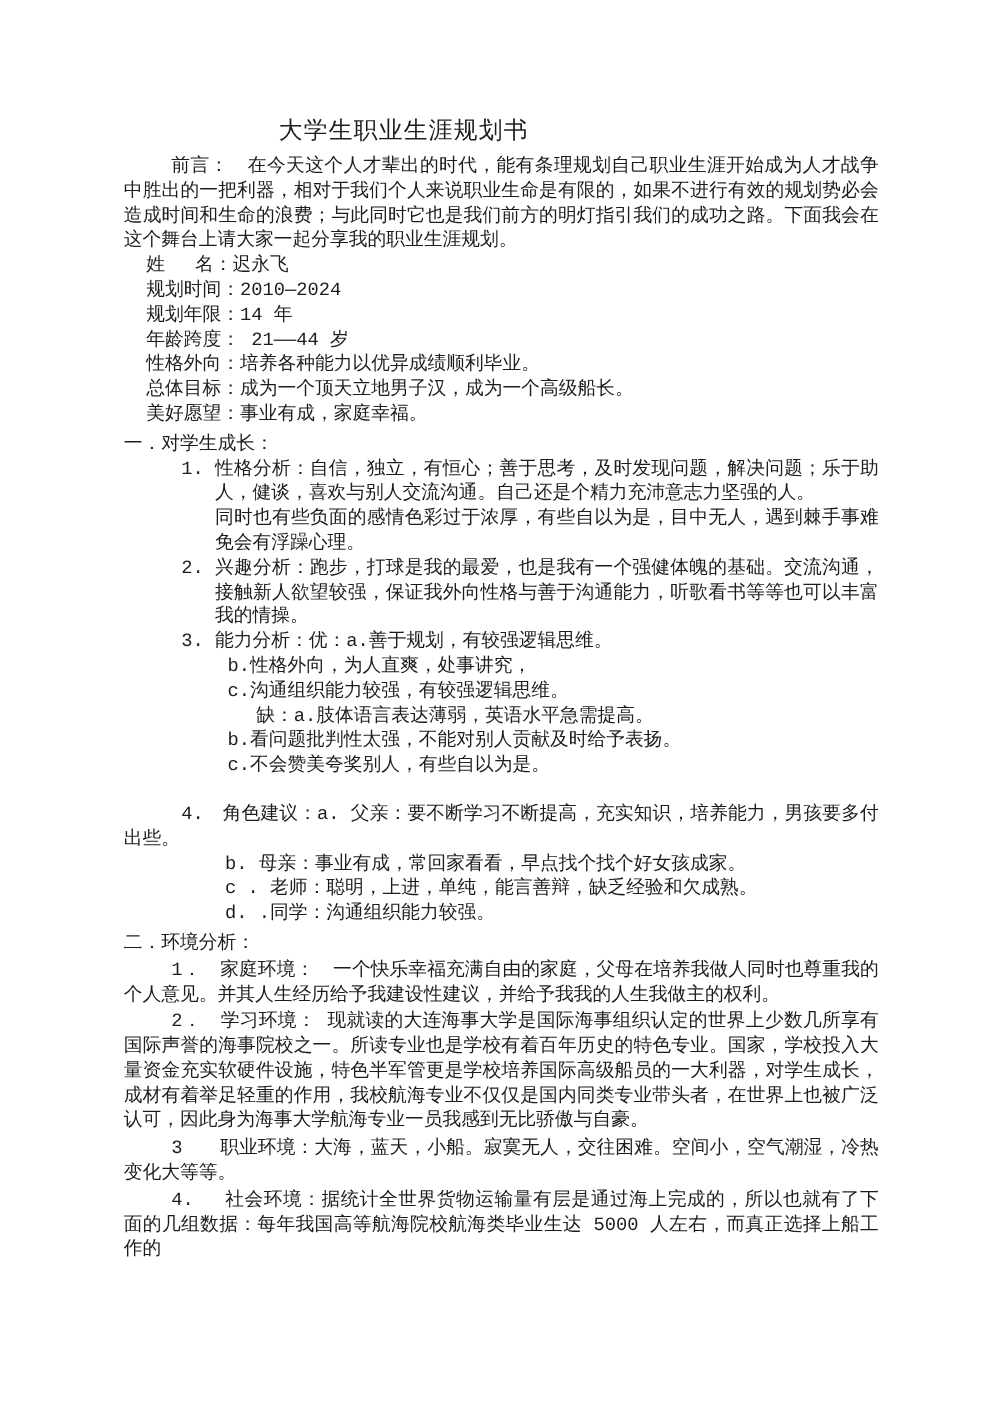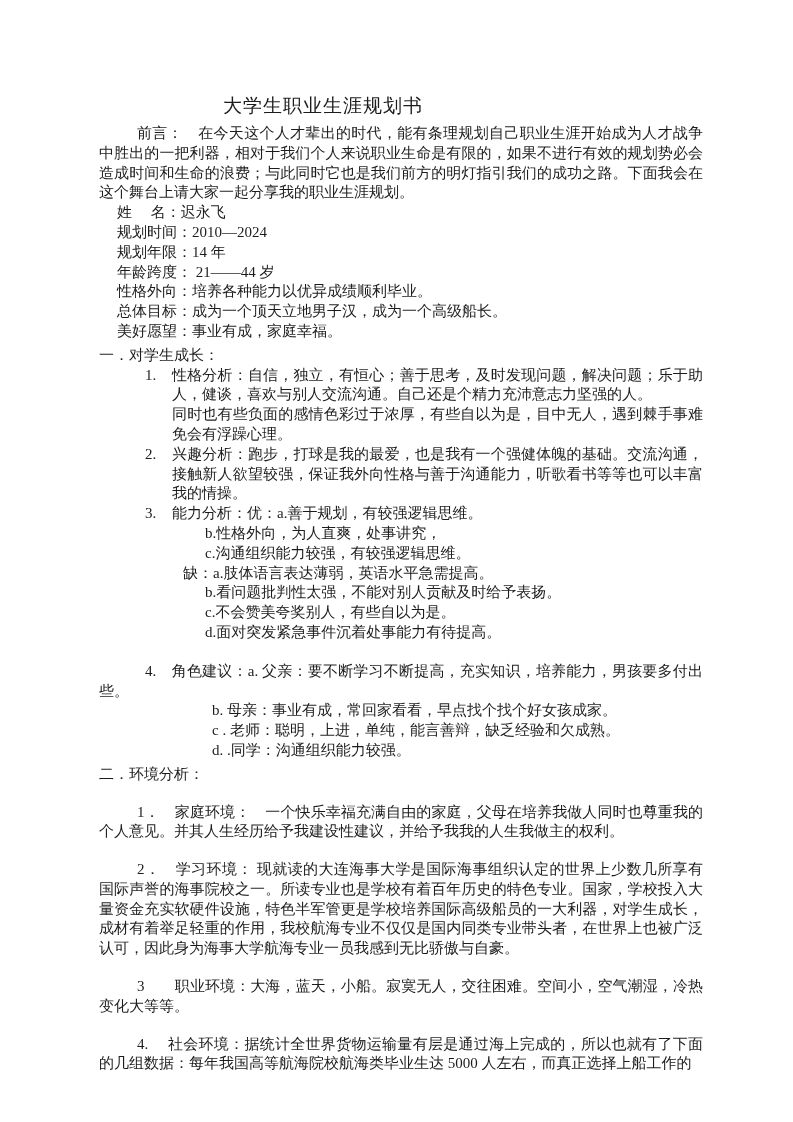--- a/index.html
+++ b/index.html
@@ -1,32 +1,32 @@
 <!DOCTYPE html>
 <html><head>
 <meta charset="utf-8">
 <style>
   html,body{margin:0;padding:0;background:#ffffff;}
   .page{
     width:793px;height:1122px;background:#ffffff;box-sizing:border-box;
     padding:92px 90px 0 99px;overflow:hidden;
-    font-family:Liberation Serif, serif;
+    font-family:Liberation Mono, monospace;
     font-size:15px;line-height:19.8px;color:#1c1c1c;
   }
   .title{font-size:19px;line-height:27px;margin:0 0 5px 124px;letter-spacing:1px;}
   .para{text-align:justify;text-indent:38px;}
   .info{margin-left:18px;}
   .sec{margin-top:4px;}
   .li{position:relative;padding-left:73px;text-align:justify;}
   .li .num{position:absolute;left:46px;top:0;}
-  .sub{margin-left:106px;}
-  .sub2{margin-left:84px;}
-  .sub3{margin-left:113px;}
+  .sub{margin-left:83px;}
+  .sub2{margin-left:106px;}
+  .sub3{margin-left:81px;}
   .para-role{text-indent:46px;margin-top:19px;text-align:justify;}
-  .env{margin-top:18px;}
+  .env{margin-top:2px;}
 </style>
 </head>
 <body>
 
 <div class="page">
 
   <div class="title">大学生职业生涯规划书</div>
 
   <div class="para">前言：　在今天这个人才辈出的时代，能有条理规划自己职业生涯开始成为人才战争中胜出的一把利器，相对于我们个人来说职业生命是有限的，如果不进行有效的规划势必会造成时间和生命的浪费；与此同时它也是我们前方的明灯指引我们的成功之路。下面我会在这个舞台上请大家一起分享我的职业生涯规划。</div>
 
@@ -53,21 +53,20 @@
 
   <div class="li">
     <span class="num">3.</span>
     <div>能力分析：优：a.善于规划，有较强逻辑思维。</div>
   </div>
   <div class="sub">b.性格外向，为人直爽，处事讲究，</div>
   <div class="sub">c.沟通组织能力较强，有较强逻辑思维。</div>
   <div class="sub2">缺：a.肢体语言表达薄弱，英语水平急需提高。</div>
   <div class="sub">b.看问题批判性太强，不能对别人贡献及时给予表扬。</div>
   <div class="sub">c.不会赞美夸奖别人，有些自以为是。</div>
-  <div class="sub">d.面对突发紧急事件沉着处事能力有待提高。</div>
 
   <div class="para-role">4.　角色建议：a. 父亲：要不断学习不断提高，充实知识，培养能力，男孩要多付出些。</div>
   <div class="sub3">b. 母亲：事业有成，常回家看看，早点找个找个好女孩成家。</div>
   <div class="sub3">c . 老师：聪明，上进，单纯，能言善辩，缺乏经验和欠成熟。</div>
   <div class="sub3">d. .同学：沟通组织能力较强。</div>
 
   <div class="sec">二．环境分析：</div>
 
   <div class="para env">1．　家庭环境：　一个快乐幸福充满自由的家庭，父母在培养我做人同时也尊重我的个人意见。并其人生经历给予我建设性建议，并给予我我的人生我做主的权利。</div>
   <div class="para env">2．　学习环境： 现就读的大连海事大学是国际海事组织认定的世界上少数几所享有国际声誉的海事院校之一。所读专业也是学校有着百年历史的特色专业。国家，学校投入大量资金充实软硬件设施，特色半军管更是学校培养国际高级船员的一大利器，对学生成长，成材有着举足轻重的作用，我校航海专业不仅仅是国内同类专业带头者，在世界上也被广泛认可，因此身为海事大学航海专业一员我感到无比骄傲与自豪。</div>

